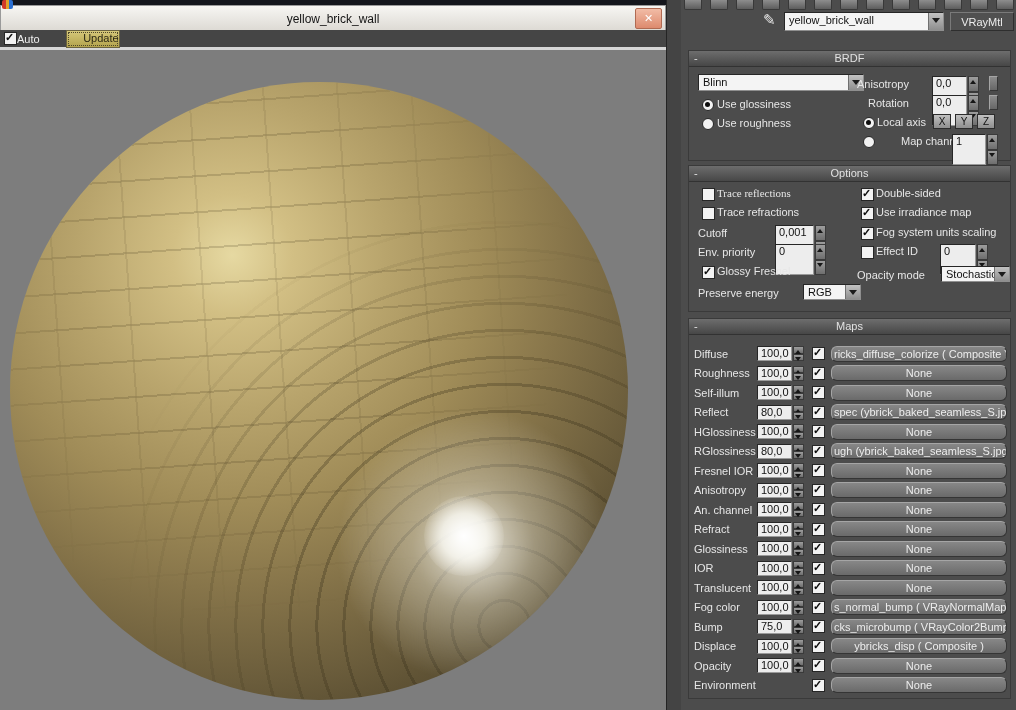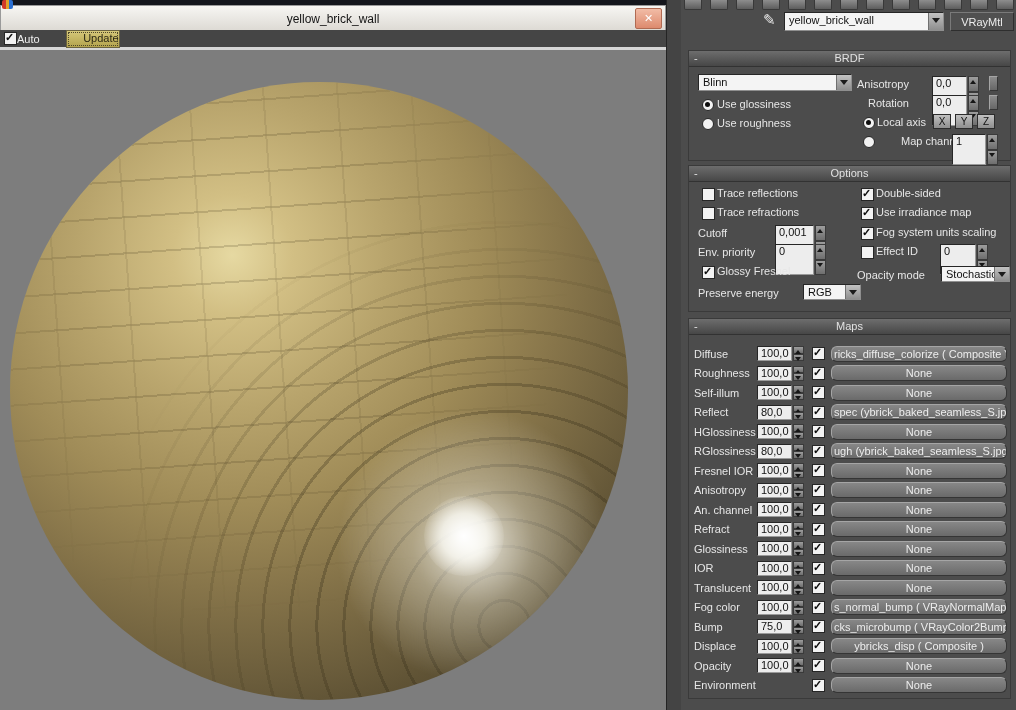--- a/index.html
+++ b/index.html
@@ -146,21 +146,21 @@
       <span class="ddv">yellow_brick_wall</span>
       <span class="dda"></span>
     </div>
     <button class="mat-type">VRayMtl</button>
 
     <div class="roll" id="roll-brdf" style="top:50px;height:111px;">
       <div class="roll-head">
         <span class="minus">-</span>
         <span>BRDF</span>
       </div>
-      <div class="dd" style="left:9px;top:23px;width:154px;height:17px;justify-content:flex-end;">
+      <div class="dd" style="left:9px;top:23px;width:166px;height:17px;justify-content:flex-end;">
         <span class="ddv">Blinn</span>
         <span class="dda"></span>
       </div>
       <span class="radio on" style="position:absolute;left:13px;top:48px;"></span>
       <span class="lbl" style="left:28px;top:47px;">Use glossiness</span>
       <span class="radio" style="position:absolute;left:13px;top:67px;"></span>
       <span class="lbl" style="left:28px;top:66px;">Use roughness</span>
 
       <span class="lbl lblr" style="left:120px;top:27px;width:100px;">Anisotropy</span>
       <span class="fld" style="left:243px;top:25px;width:47px;">
@@ -199,21 +199,21 @@
       </span>
     </div>
 
     <div class="roll" id="roll-options" style="top:165px;height:147px;">
       <div class="roll-head">
         <span class="minus">-</span>
         <span>Options</span>
       </div>
 
       <span class="cbx" style="position:absolute;left:13px;top:22px;"></span>
-      <span class="lbl" style="left:28px;top:21px;">Trace reflections</span>
+      <span class="lbl" style="left:28px;top:21px;font-family:Liberation Serif, serif;">Trace reflections</span>
       <span class="cbx" style="position:absolute;left:13px;top:41px;"></span>
       <span class="lbl" style="left:28px;top:40px;">Trace refractions</span>
 
       <span class="lbl" style="left:9px;top:61px;">Cutoff</span>
       <span class="fld" style="left:86px;top:59px;width:51px;">
         <span class="fv">0,001</span>
         <span class="spin">
             <i class="up"></i>
             <i class="dn"></i>
           </span>

